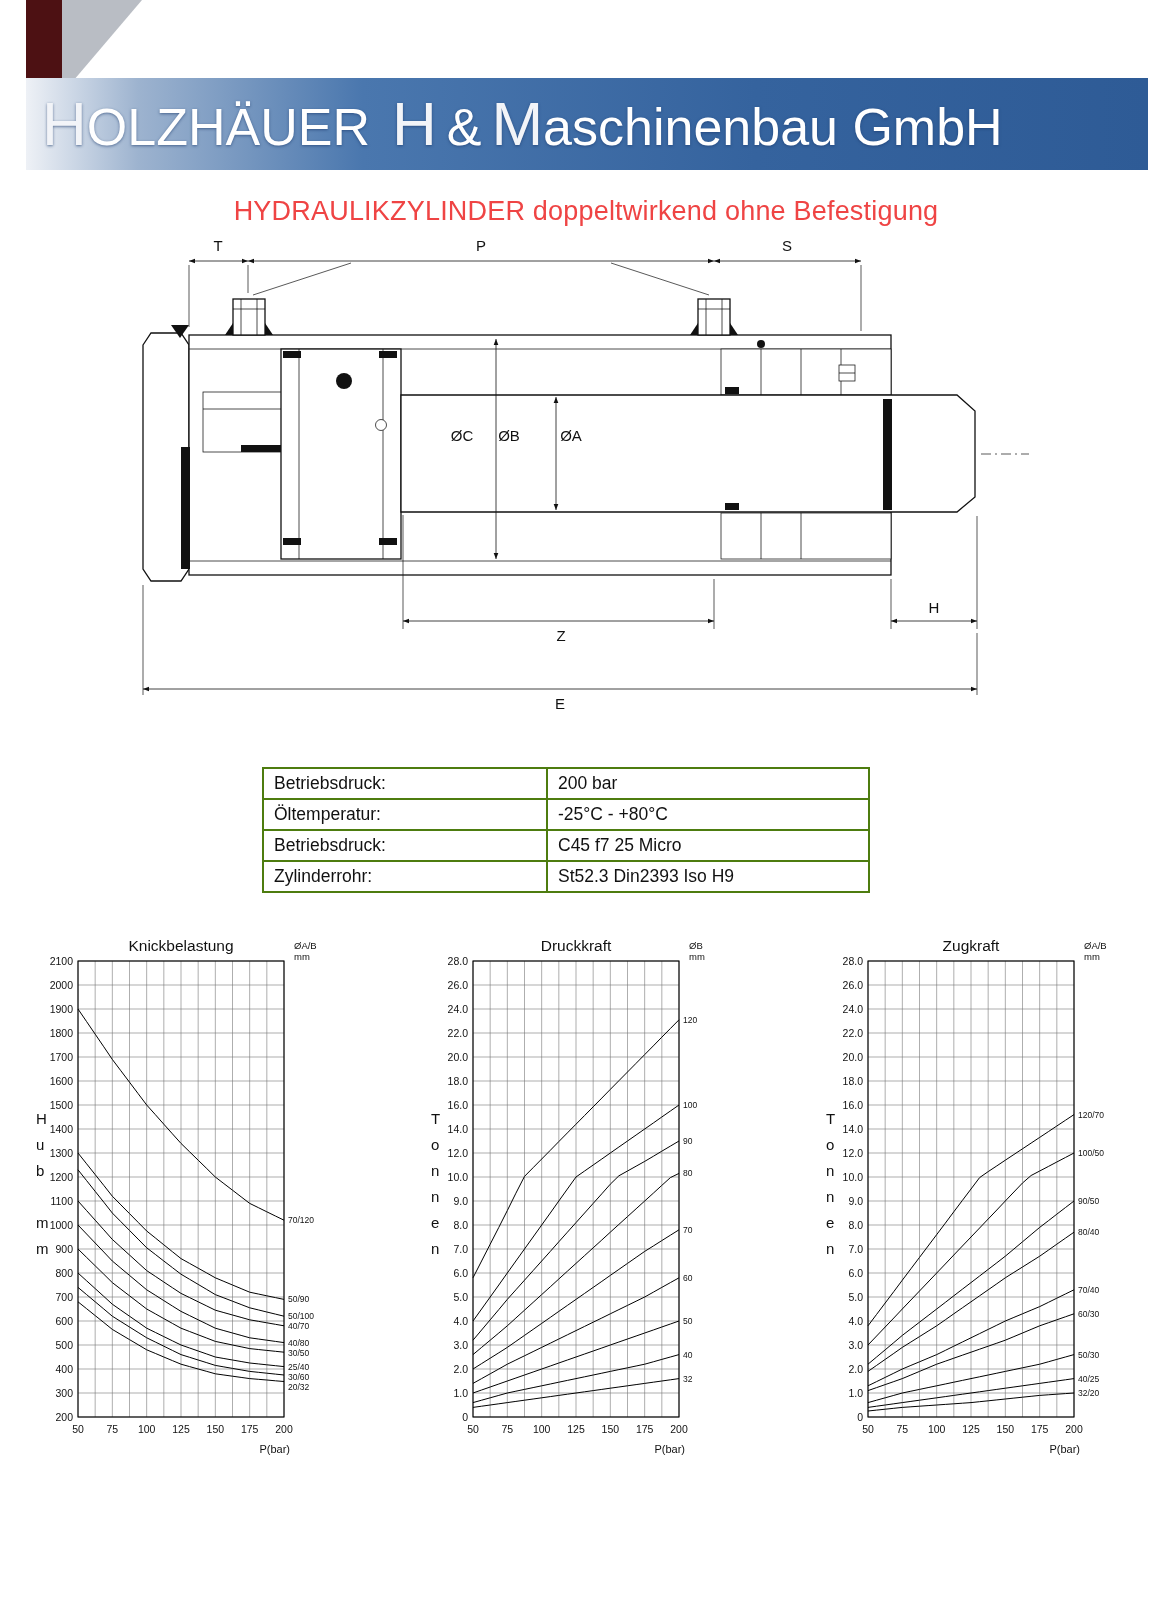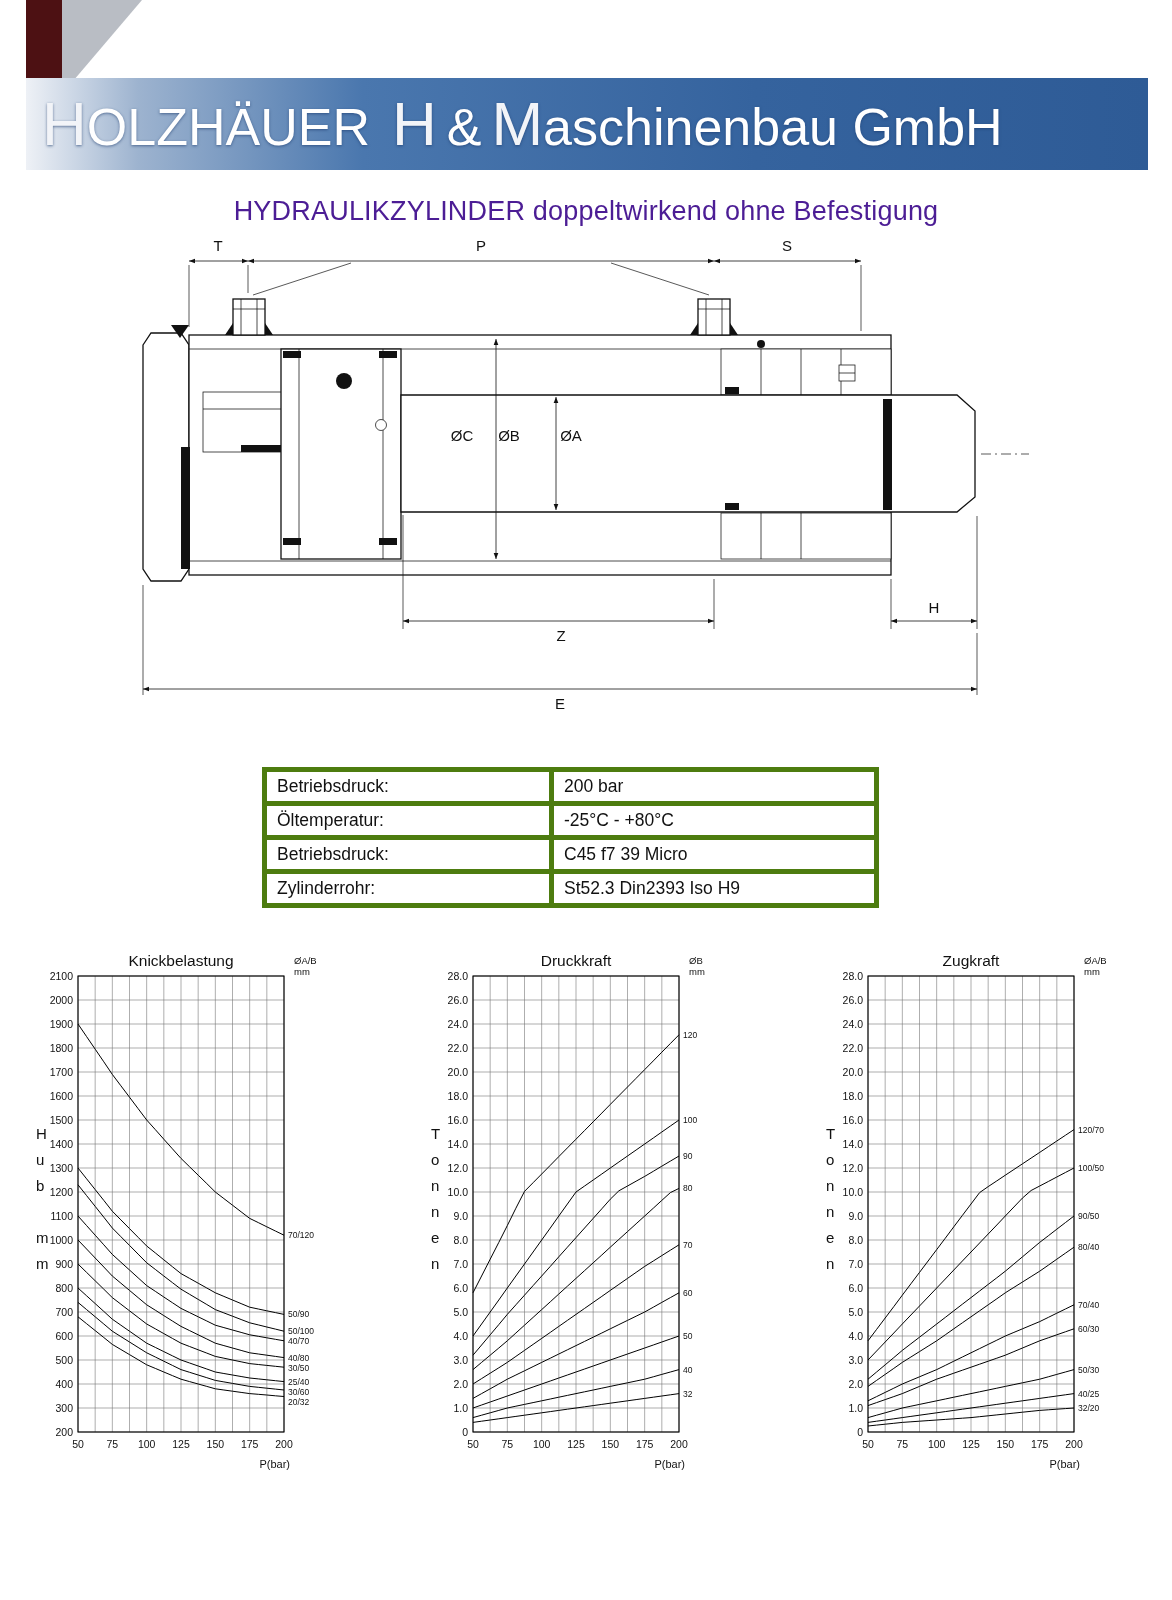--- a/index.html
+++ b/index.html
@@ -13,35 +13,35 @@
   .banner{position:absolute;left:26px;right:24px;top:78px;height:92px;
           background:linear-gradient(90deg,#eef1f6 0%,#9db3cf 10%,#4a77ae 30%,#35639e 65%,#2e5b96 100%);
           display:flex;align-items:baseline;padding-left:16px;box-sizing:border-box;}
   .banner span{line-height:92px;white-space:pre;}
   .big{font-size:62px;color:#f2f4f8;text-shadow:0 1px 3px rgba(25,55,105,.65);}
   .small{font-size:52px;color:#ffffff;text-shadow:0 1px 3px rgba(25,55,105,.6);}
   .sp{margin-left:22px;}
   .amp{margin:0 10px;}
 
   
-  h1.page-title{margin:24px 0 10px 0;text-align:center;font-size:27px;font-weight:500;color:#4c1d95;letter-spacing:.2px;}
+  h1.page-title{margin:24px 0 10px 0;text-align:center;font-size:27px;font-weight:500;color:#ef4444;letter-spacing:.2px;}
 
   
   .drawing{width:890px;margin:4px auto 0 auto;}
   .ol{fill:#fff;stroke:#111;stroke-width:1.3;}
   .thin{fill:none;stroke:#111;stroke-width:.75;}
   .blk{fill:#111;stroke:none;}
   .ext{stroke:#111;stroke-width:.7;}
   .dim{stroke:#111;stroke-width:.8;fill:none;marker-start:url(#arr);marker-end:url(#arr);}
   .cl{stroke:#111;stroke-width:.7;stroke-dasharray:10 4 2 4;}
   .dimtxt{font-size:15px;fill:#111;font-family:"Liberation Sans",sans-serif;}
 
   
   table.specs{border-collapse:collapse;margin:26px 0 0 262px;}
-  table.specs td{border:5px solid #4d7c0f;font-size:17.5px;padding:3px 10px;height:23px;}
+  table.specs td{border:2px solid #4d7c0f;font-size:17.5px;padding:3px 10px;height:23px;}
   table.specs td.lbl{width:262px;}
   table.specs td.val{width:300px;}
 
   
   .charts{display:flex;justify-content:space-between;padding:0 26px;margin-top:42px;}
   .chart svg text{font-family:"Liberation Sans",sans-serif;fill:#111;}
 </style>
 </head>
 <body>
 
@@ -174,21 +174,21 @@
       <tr>
         <td class="lbl">Betriebsdruck:</td>
         <td class="val">200 bar</td>
       </tr>
       <tr>
         <td class="lbl">Öltemperatur:</td>
         <td class="val">-25°C - +80°C</td>
       </tr>
       <tr>
         <td class="lbl">Betriebsdruck:</td>
-        <td class="val">C45 f7 39 Micro</td>
+        <td class="val">C45 f7 25 Micro</td>
       </tr>
       <tr>
         <td class="lbl">Zylinderrohr:</td>
         <td class="val">St52.3 Din2393 Iso H9</td>
       </tr>
     </tbody>
 </table>
 
 <div class="charts">
   <div class="chart"><svg width="330" height="540" viewBox="0 0 330 540">

